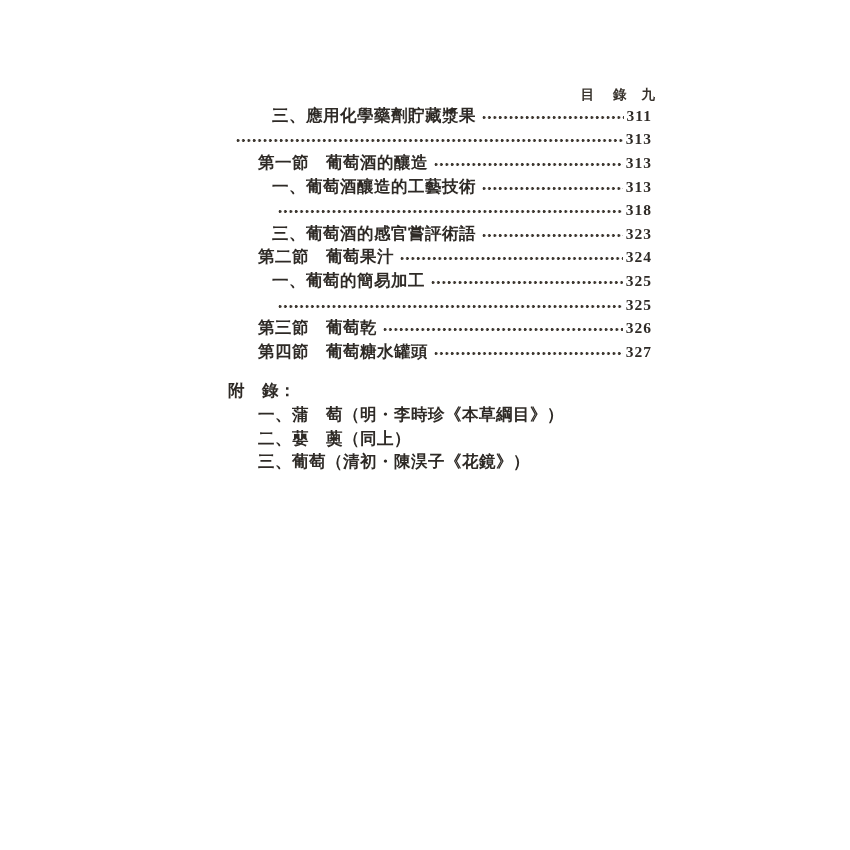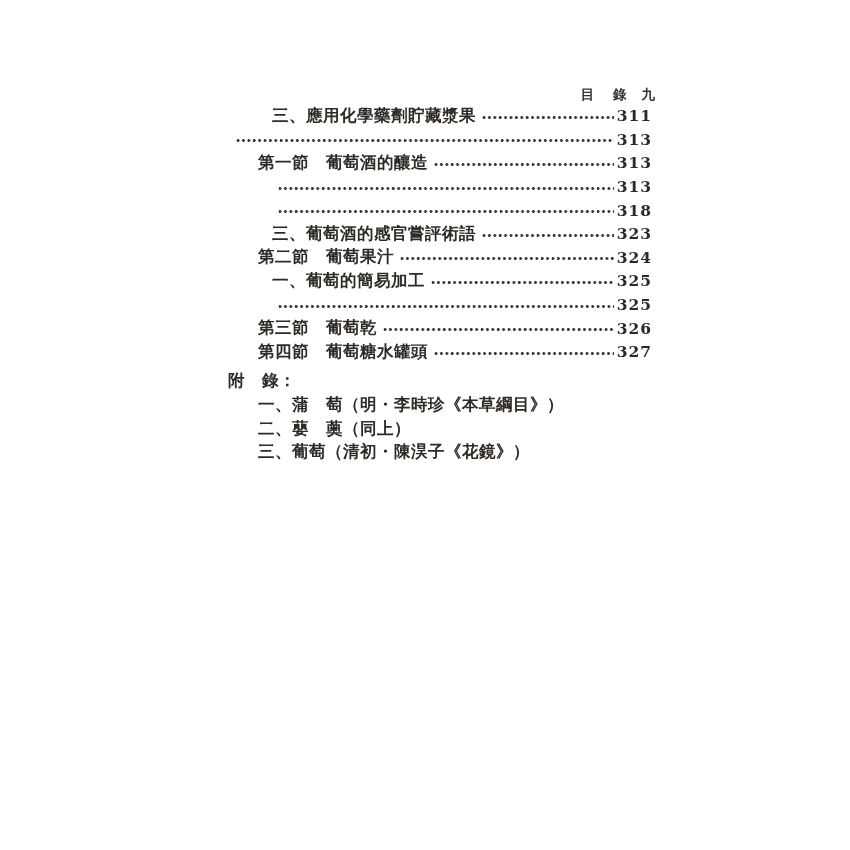--- a/index.html
+++ b/index.html
@@ -59,23 +59,24 @@
     background-size: 5.4px 5px;
     background-repeat: repeat-x;
     background-position: left center;
     min-width: 18px;
   }
   .pagenum {
     flex: 0 0 auto;
     font-size: 15.5px;
     letter-spacing: 1px;
     text-align: right;
+    font-family: Liberation Serif, serif;
   }
 
-  .appendix-heading { margin-top: 6px; }
+  .appendix-heading { margin-top: 16px; }
 </style>
 </head>
 <body>
 
 <div class="page">
 
   <div class="running-header">
     <span class="rh-text">目 錄</span><span class="rh-folio">九</span>
   </div>
 
@@ -92,20 +93,21 @@
       <span class="pagenum">313</span>
     </div>
 
     <div class="trow lv-section">
       <span class="title">第一節　葡萄酒的釀造</span>
       <span class="leader"></span>
       <span class="pagenum">313</span>
     </div>
 
     <div class="trow lv-subitem">
+      <span class="title">一、葡萄酒釀造的工藝技術</span>
       <span class="leader"></span>
       <span class="pagenum">313</span>
     </div>
 
     <div class="trow lv-subitem">
       <span class="leader"></span>
       <span class="pagenum">318</span>
     </div>
 
     <div class="trow lv-subitem">

